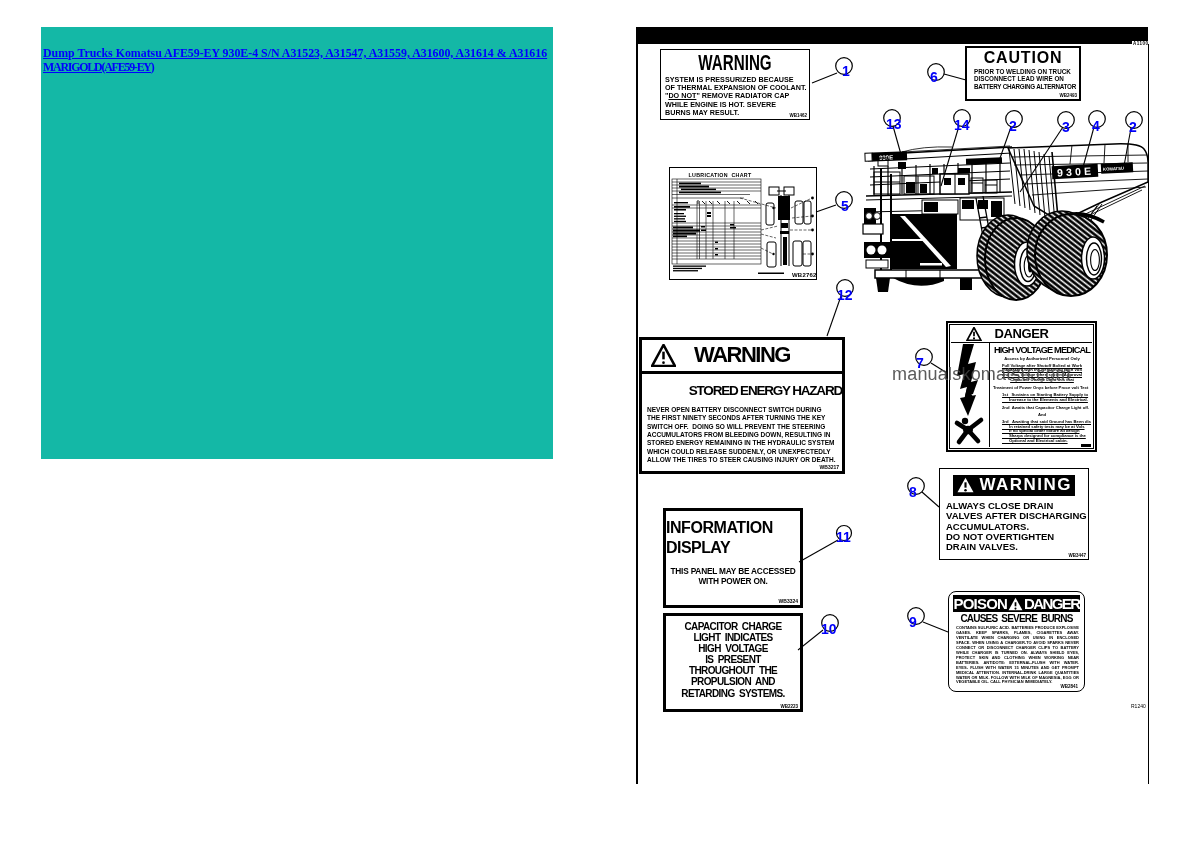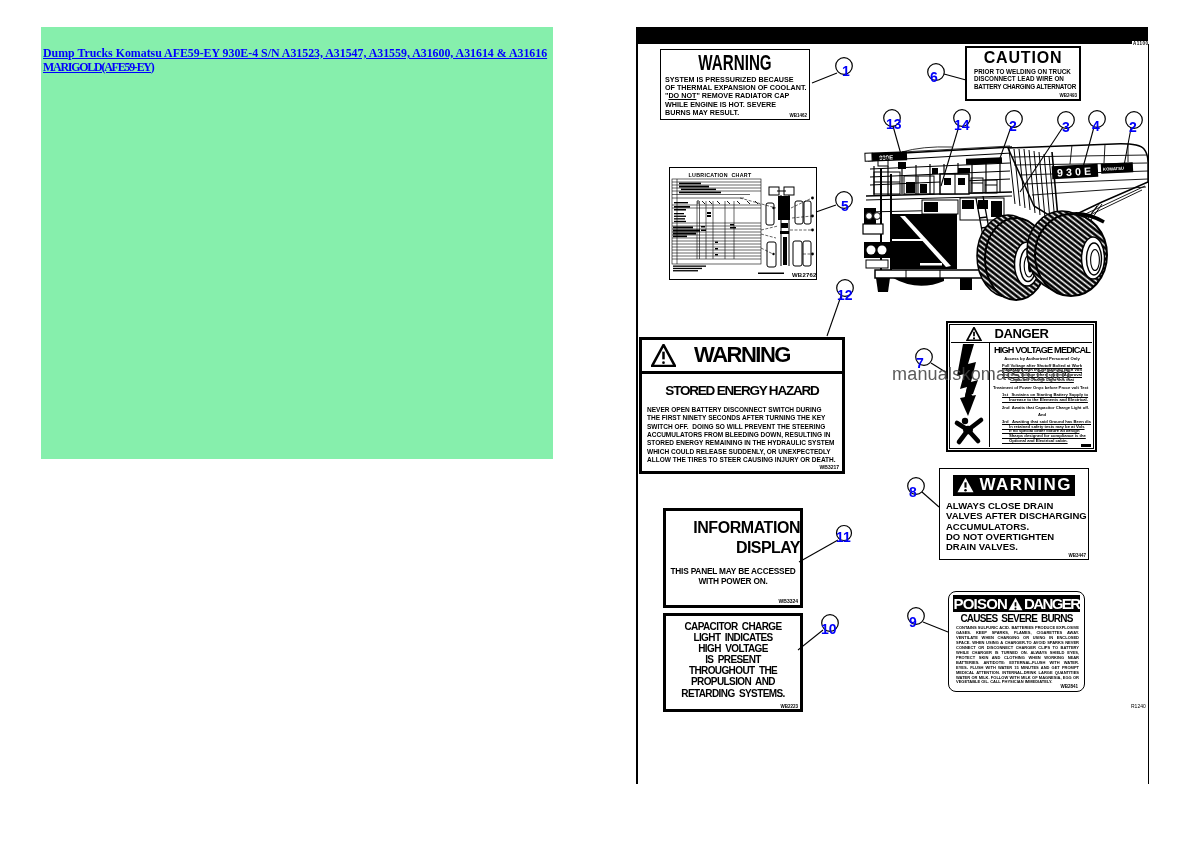--- a/index.html
+++ b/index.html
@@ -5,21 +5,21 @@
 html,body{margin:0;padding:0;}
 body{width:1190px;height:842px;position:relative;background:#ffffff;font-family:"Liberation Sans",sans-serif;overflow:hidden;}
 .abs{position:absolute;}
 .lbl{position:absolute;background:#fff;color:#000;}
 .tiny{font-size:4.2px;line-height:1.12;font-weight:bold;}
 svg{display:block;}
 </style>
 </head>
 <body>
 
-<div class="abs" style="left:41px;top:27px;width:512px;height:432px;background:#86efac;">
+<div class="abs" style="left:41px;top:27px;width:512px;height:432px;background:#14b8a6;">
 
   <div class="abs" style="left:2px;top:20px;width:508px;font-family:'Liberation Serif',serif;font-weight:bold;font-size:11.9px;line-height:13.5px;color:#0000fe;white-space:nowrap;letter-spacing:-0.02px;"><span style="text-decoration:underline">Dump Trucks Komatsu AFE59-EY 930E-4 S/N A31523, A31547, A31559, A31600, A31614 &amp; A31616</span><br><span style="text-decoration:underline;letter-spacing:-1.2px;">MARIGOLD(AFE59-EY)</span></div>
 </div>
 
 <div class="abs" style="left:636px;top:27px;width:512px;height:17px;background:#000;"></div>
 
 <div class="abs" style="left:1132px;top:40.5px;font-size:4.5px;font-weight:bold;color:#000;background:#fff;padding:0 1px;letter-spacing:0.5px;">A1100</div>
 
 <div class="abs" style="left:636px;top:44px;width:1.5px;height:740px;background:#000;"></div>
 
@@ -162,21 +162,21 @@
 
 <div class="lbl" style="left:639px;top:337px;width:200px;height:131px;border:3px solid #000;">
   <div style="height:31px;border-bottom:3px solid #000;position:relative;">
     <svg class="abs" style="left:9px;top:4px;" width="25" height="23" viewBox="0 0 26 24">
         <path d="M13 1 L25 23 L1 23 Z" fill="none" stroke="#000" stroke-width="2.6"></path>
         <path d="M13 8 L13 16" stroke="#000" stroke-width="2.6"></path>
         <circle cx="13" cy="19.5" r="1.4" fill="#000"></circle>
       </svg>
     <div style="text-align:center;font-weight:bold;font-size:22px;line-height:22px;letter-spacing:-1.5px;padding-top:4px;">WARNING</div>
   </div>
-  <div style="text-align:center;font-weight:bold;font-size:13.5px;letter-spacing:-1.2px;margin-top:9px;">STORED ENERGY HAZARD</div>
+  <div style="text-align:right;font-weight:bold;font-size:13.5px;letter-spacing:-1.2px;margin-top:9px;">STORED ENERGY HAZARD</div>
   <div style="font-weight:bold;font-size:7.5px;line-height:8.35px;margin:8px 0 0 5px;transform:scaleX(0.87);transform-origin:0 0;white-space:nowrap;">NEVER OPEN BATTERY DISCONNECT SWITCH DURING<br>THE FIRST NINETY SECONDS AFTER TURNING THE KEY<br>SWITCH OFF.&nbsp; DOING SO WILL PREVENT THE STEERING<br>ACCUMULATORS FROM BLEEDING DOWN, RESULTING IN<br>STORED ENERGY REMAINING IN THE HYDRAULIC SYSTEM<br>WHICH COULD RELEASE SUDDENLY, OR UNEXPECTEDLY<br>ALLOW THE TIRES TO STEER CAUSING INJURY OR DEATH.</div>
   <div class="abs" style="right:3px;bottom:1px;font-size:5px;font-weight:bold;">WB3217</div>
 </div>
 
 <div class="lbl" style="left:946px;top:321px;width:147px;height:127px;border:2px solid #000;">
   <div style="position:absolute;left:1px;top:1px;right:1px;bottom:1px;border:1px solid #000;"></div>
   <div class="abs" style="left:3px;top:3px;right:3px;height:16px;border-bottom:1.5px solid #000;">
     <svg class="abs" style="left:15px;top:1px;" width="16" height="14" viewBox="0 0 26 24">
         <path d="M13 1 L25 23 L1 23 Z" fill="none" stroke="#000" stroke-width="3"></path>
         <path d="M13 8 L13 16" stroke="#000" stroke-width="3"></path>
@@ -232,22 +232,22 @@
         <path d="M13 1 L25 23 L1 23 Z" fill="#fff"></path>
         <path d="M13 9 L13 16" stroke="#000" stroke-width="3"></path>
         <circle cx="13" cy="20" r="1.8" fill="#000"></circle>
       </svg><span style="letter-spacing:-1.6px;">DANGER</span></div>
   <div style="text-align:center;font-weight:bold;font-size:10px;letter-spacing:-0.8px;margin-top:1px;">CAUSES&nbsp; SEVERE&nbsp; BURNS</div>
   <div class="tiny" style="margin:2px 5px 0 7px;line-height:1.24;text-align:justify;font-size:4px;">CONTAINS SULFURIC ACID. BATTERIES PRODUCE EXPLOSIVE GASES. KEEP SPARKS, FLAMES, CIGARETTES AWAY. VENTILATE WHEN CHARGING OR USING IN ENCLOSED SPACE. WHEN USING A CHARGER-TO AVOID SPARKS NEVER CONNECT OR DISCONNECT CHARGER CLIPS TO BATTERY WHILE CHARGER IS TURNED ON. ALWAYS SHIELD EYES, PROTECT SKIN AND CLOTHING WHEN WORKING NEAR BATTERIES. ANTIDOTE: EXTERNAL-FLUSH WITH WATER. EYES- FLUSH WITH WATER 15 MINUTES AND GET PROMPT MEDICAL ATTENTION. INTERNAL-DRINK LARGE QUANTITIES WATER OR MILK. FOLLOW WITH MILK OF MAGNESIA, EGG OR VEGETABLE OIL. CALL PHYSICIAN IMMEDIATELY.</div>
   <div class="abs" style="right:6px;bottom:2px;font-size:4.5px;font-weight:bold;">WB2841</div>
 </div>
 
 <div class="lbl" style="left:663px;top:508px;width:134px;height:94px;border:3px solid #000;">
-  <div style="text-align:right;font-weight:bold;font-size:16px;letter-spacing:-0.45px;margin-top:8px;">INFORMATION</div>
-  <div style="text-align:right;font-weight:bold;font-size:16px;letter-spacing:-0.55px;margin-top:2px;">DISPLAY</div>
+  <div style="text-align:left;font-weight:bold;font-size:16px;letter-spacing:-0.45px;margin-top:8px;">INFORMATION</div>
+  <div style="text-align:left;font-weight:bold;font-size:16px;letter-spacing:-0.55px;margin-top:2px;">DISPLAY</div>
   <div style="text-align:center;font-weight:bold;font-size:8.3px;line-height:10px;letter-spacing:-0.2px;margin-top:9px;">THIS PANEL MAY BE ACCESSED<br>WITH POWER ON.</div>
   <div class="abs" style="right:2px;bottom:1px;font-size:5px;font-weight:bold;">WB3324</div>
 </div>
 
 <div class="lbl" style="left:663px;top:613px;width:134px;height:93px;border:3px solid #000;">
   <div style="text-align:center;font-weight:bold;font-size:10px;line-height:11.1px;letter-spacing:-0.6px;margin-top:5px;">CAPACITOR&nbsp; CHARGE<br>LIGHT&nbsp; INDICATES<br>HIGH&nbsp; VOLTAGE<br>IS&nbsp; PRESENT<br>THROUGHOUT&nbsp; THE<br>PROPULSION&nbsp; AND<br>RETARDING&nbsp; SYSTEMS.</div>
   <div class="abs" style="right:2px;bottom:0px;font-size:4.5px;font-weight:bold;">WB2223</div>
 </div>
 
 <svg class="abs" style="left:862px;top:138px;" width="288" height="168" viewBox="0 0 288 168">

